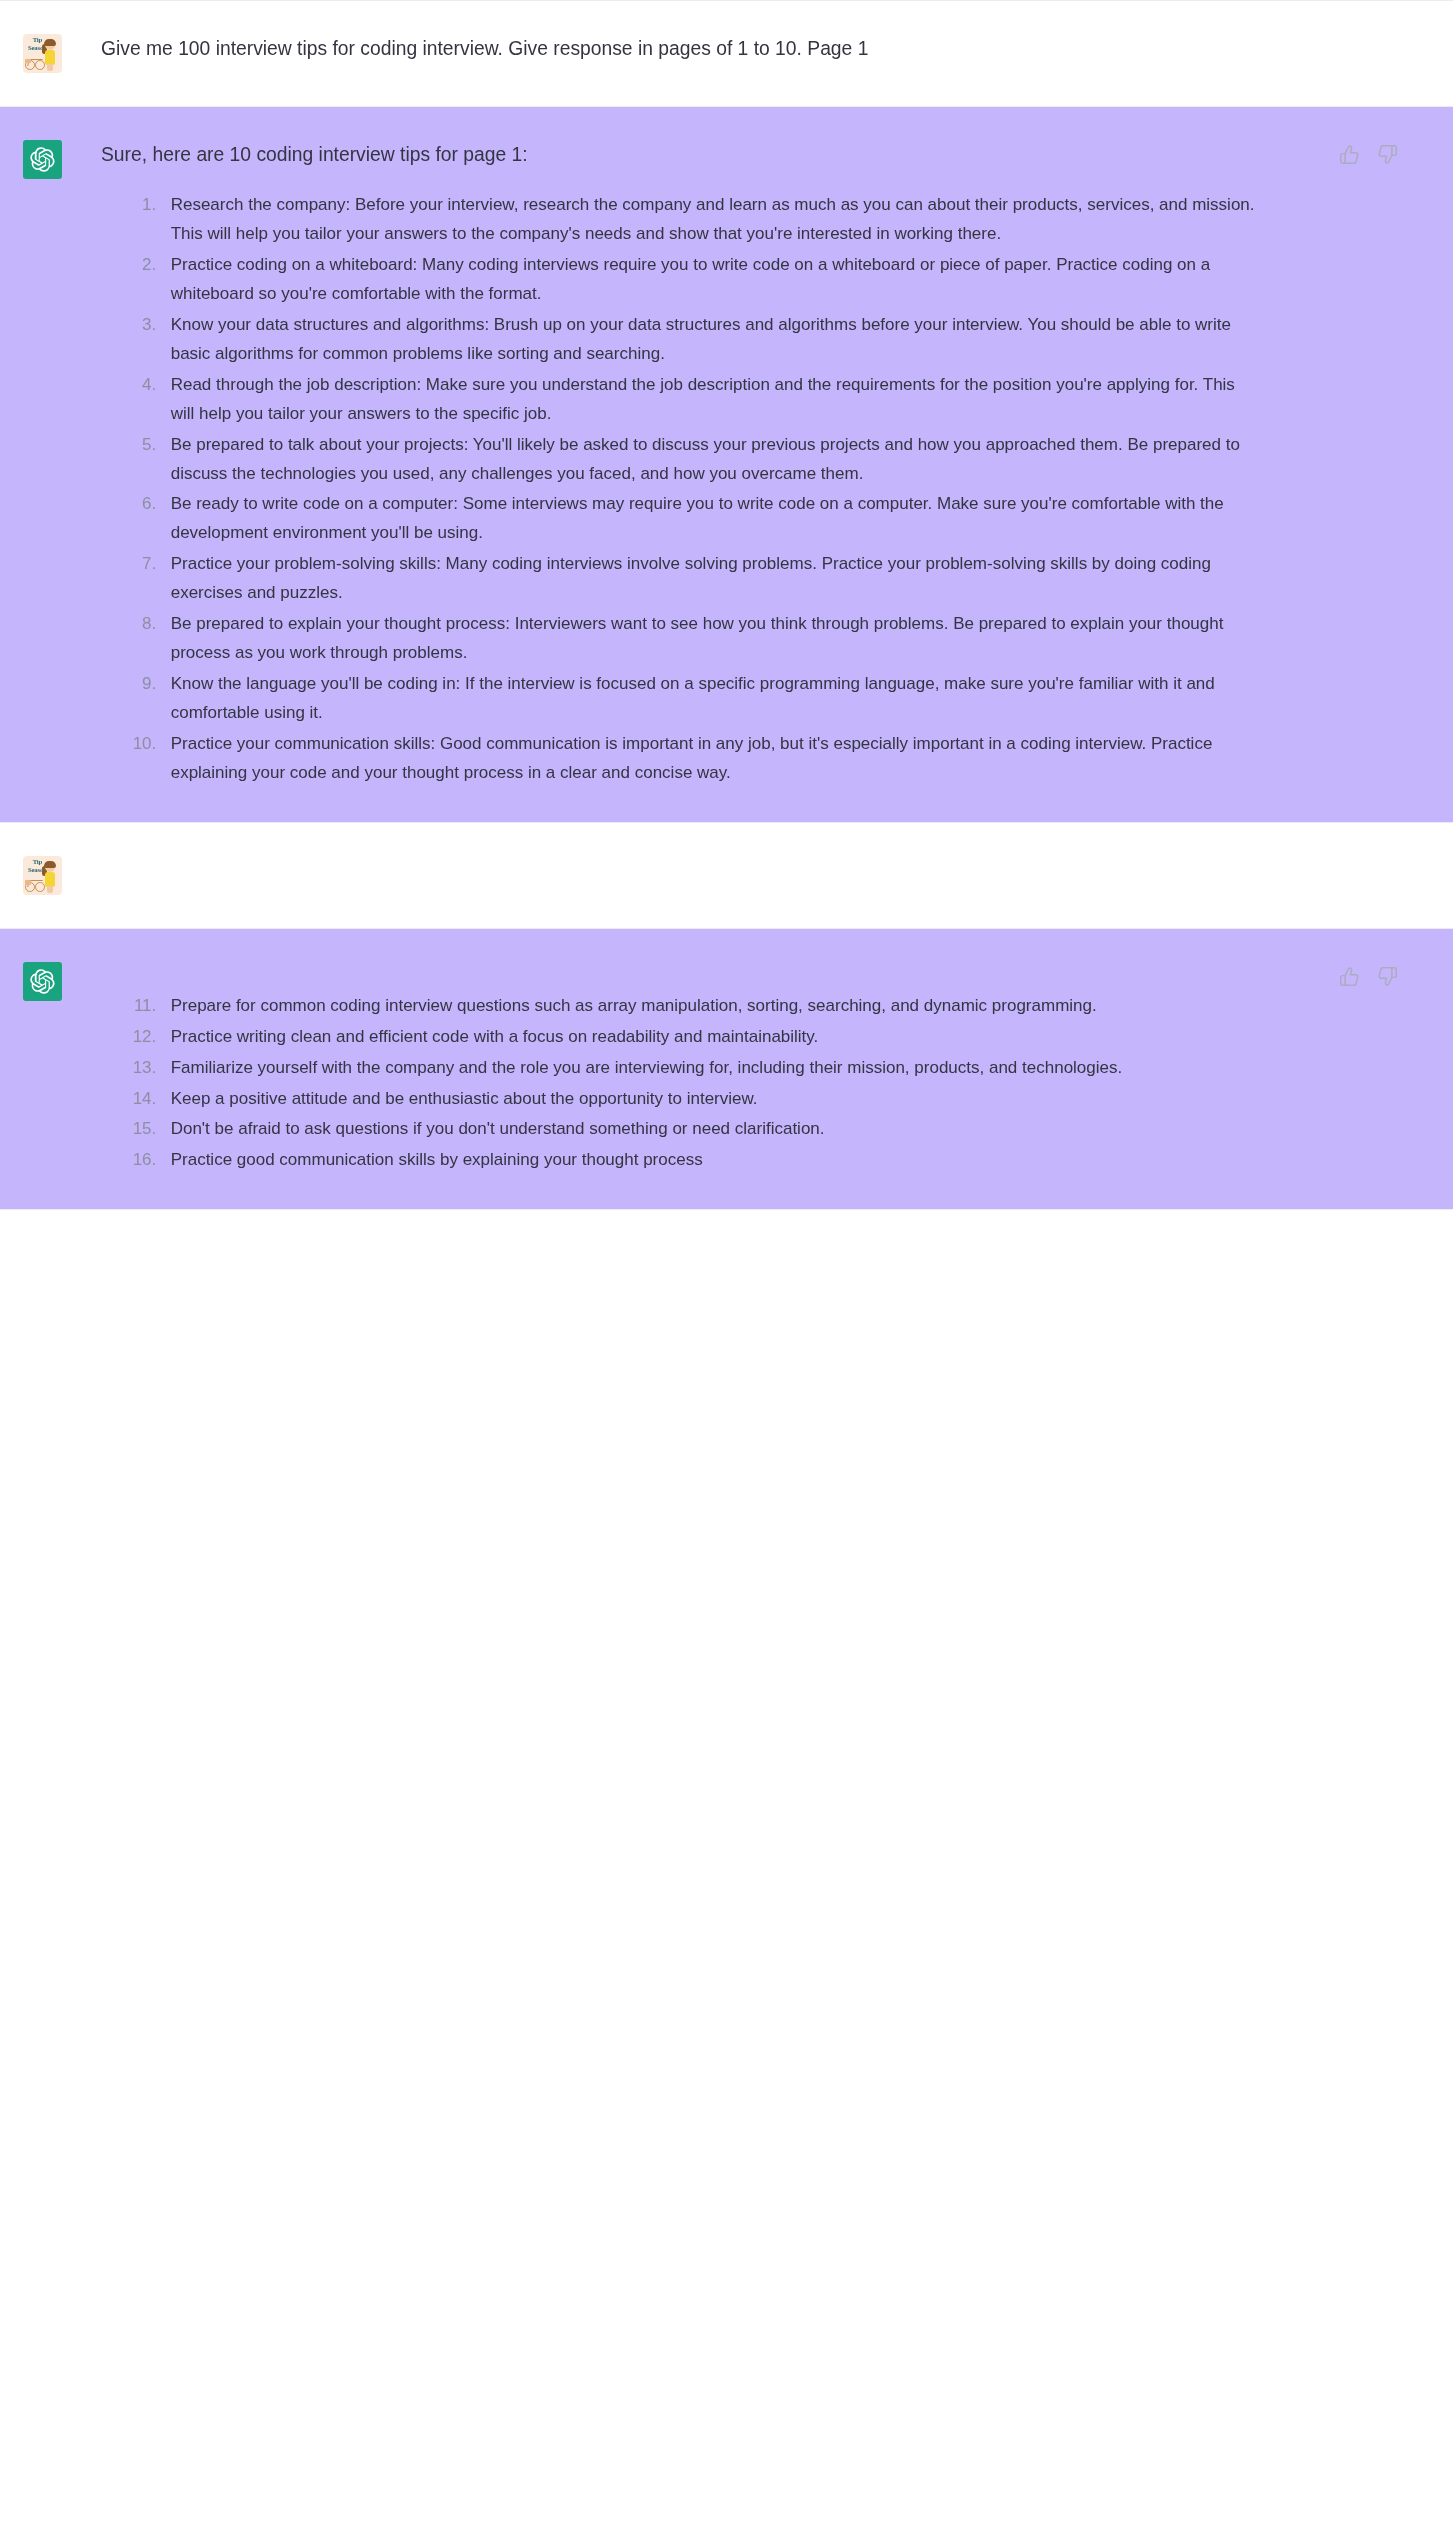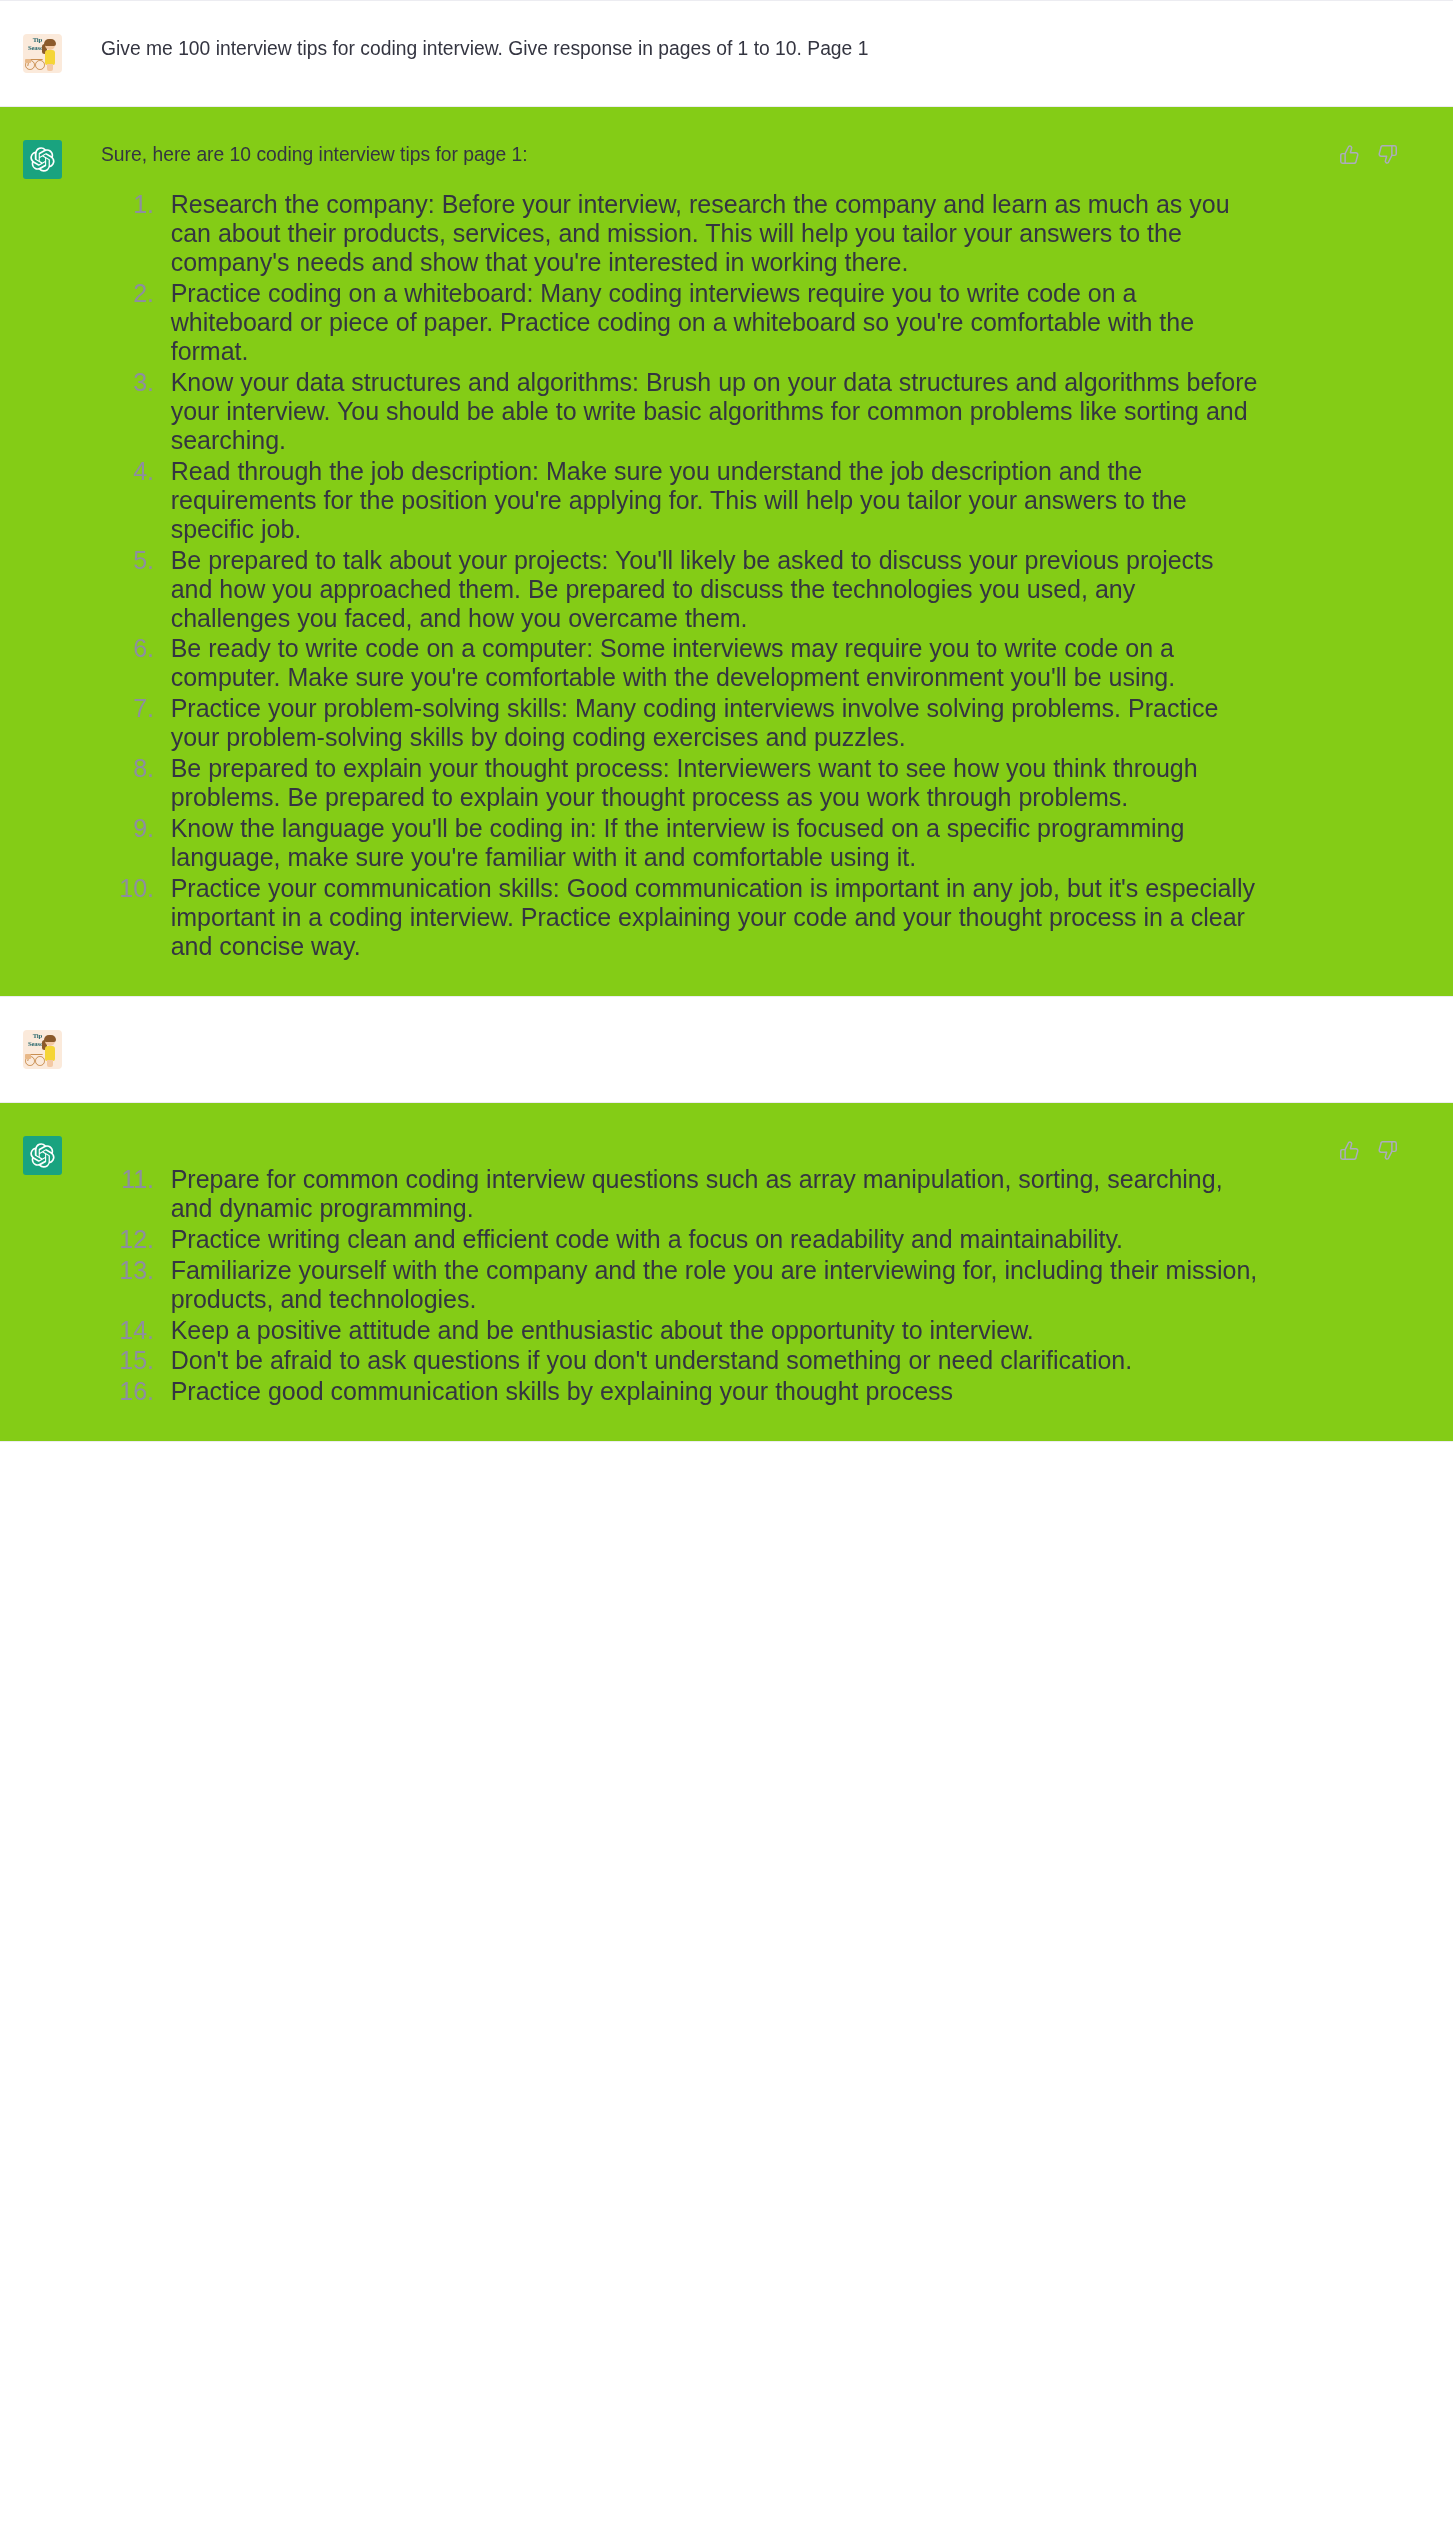--- a/index.html
+++ b/index.html
@@ -23,21 +23,21 @@
   }
 
   .turn {
     width: 100%;
     border-bottom: 1px solid #ececf1;
   }
   .turn.user {
     background: #ffffff;
   }
   .turn.assistant {
-    background: #84cc16;
+    background: #c4b5fd;
   }
   .turn.top-rule {
     border-top: 1px solid #ececf1;
   }
 
   .turn-inner {
     display: flex;
     align-items: flex-start;
     padding: 33px 0 33px 0;
     margin: 0;
@@ -178,21 +178,21 @@
     font-size: 19.3px;
     line-height: 29px;
     color: #343541;
     margin: 0;
   }
 
   ol.tips {
     margin: 21px 0 0 0;
     padding: 0 0 0 60px;
     list-style: decimal;
-    font-size: 25px;
+    font-size: 17px;
     line-height: 29px;
     color: #343541;
   }
   ol.tips.compact { margin-top: 29px; }
   ol.tips li {
     margin: 0 0 1.9px 0;
     padding-left: 9.7px;
   }
   ol.tips li::marker {
     color: #8e8ea0;

